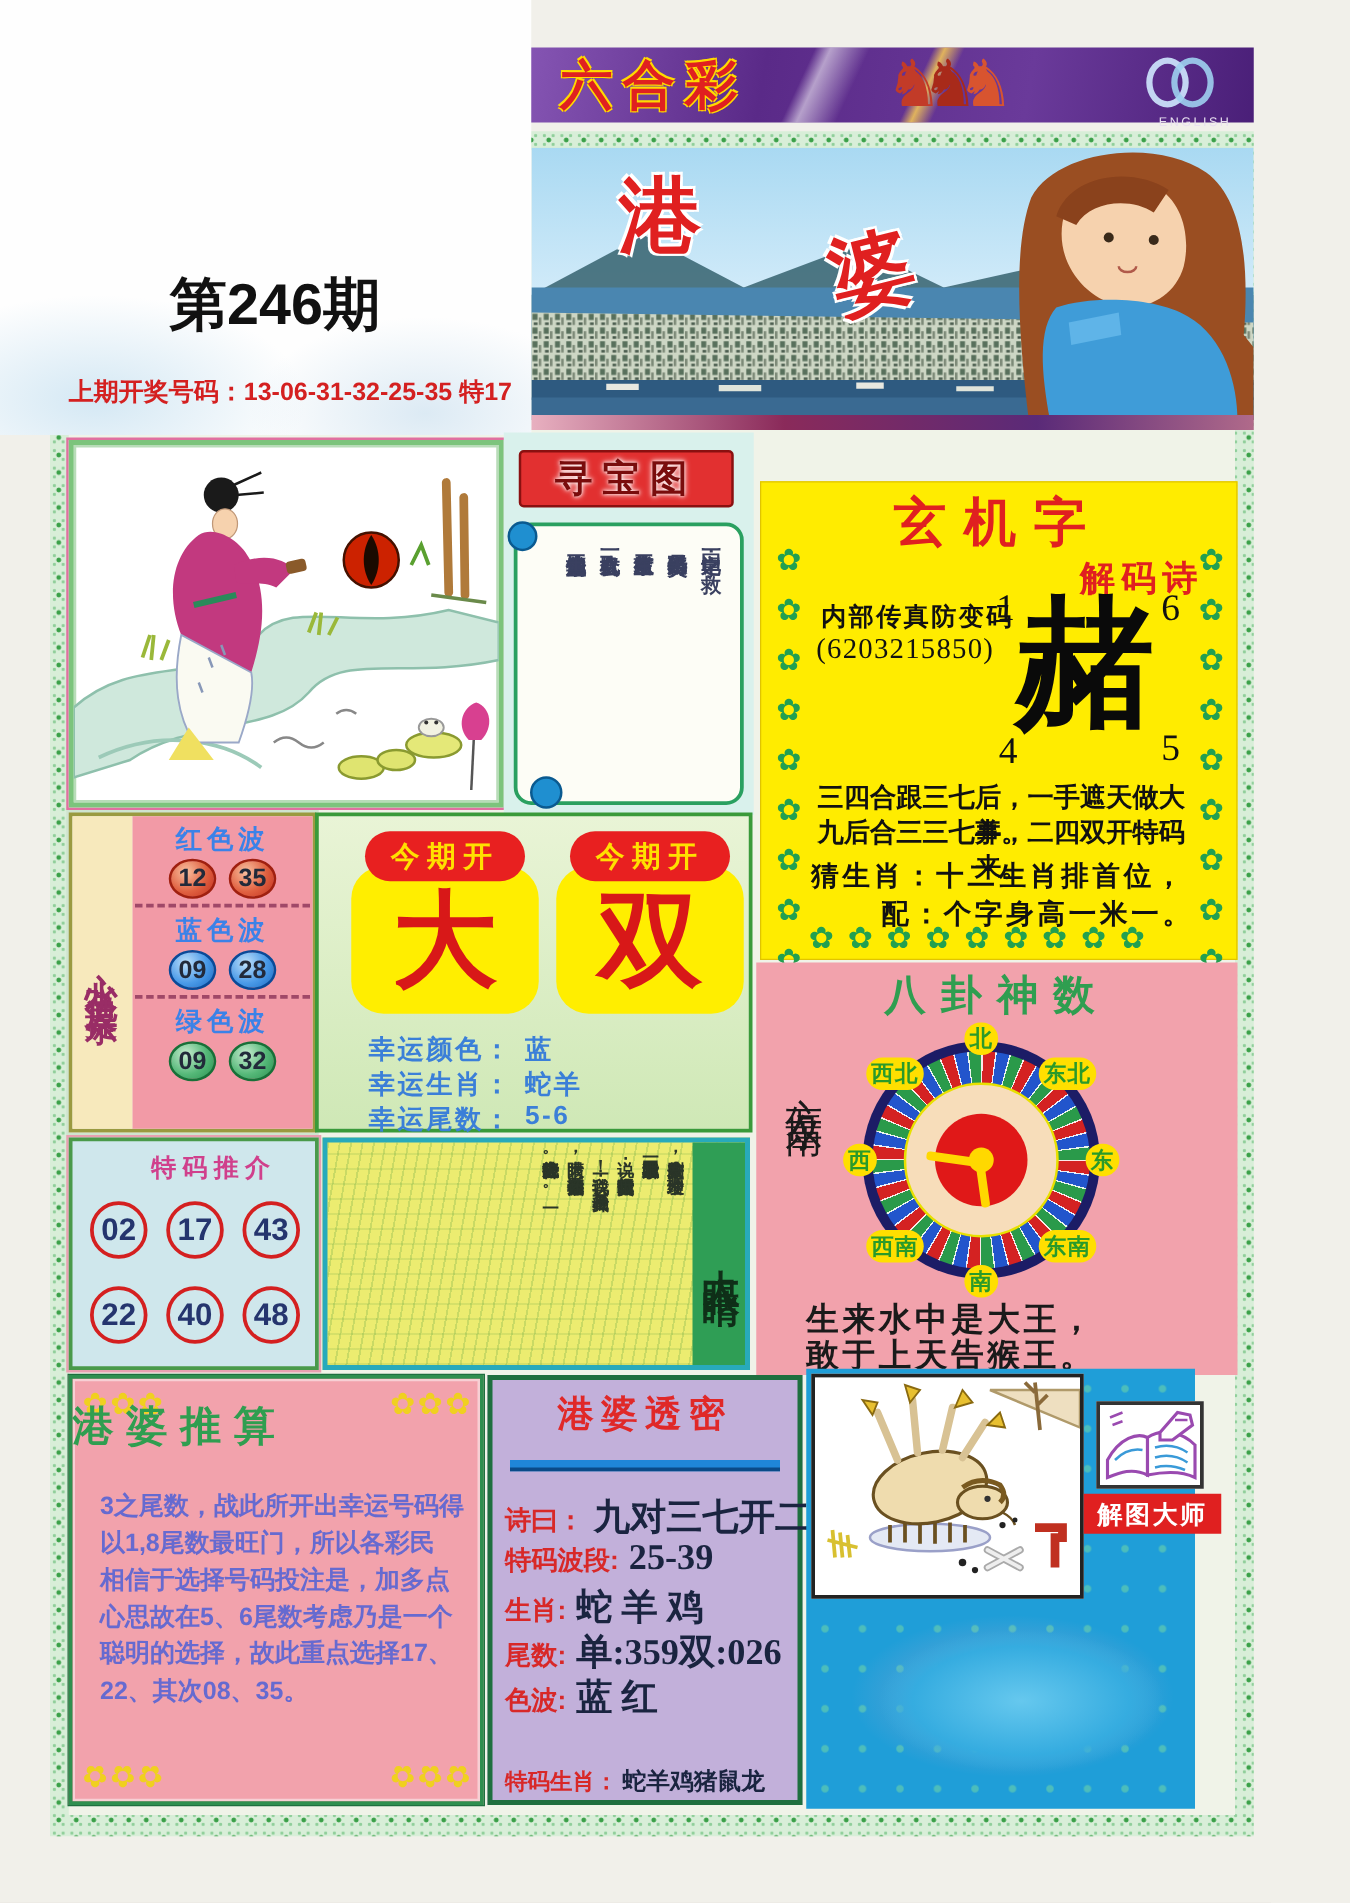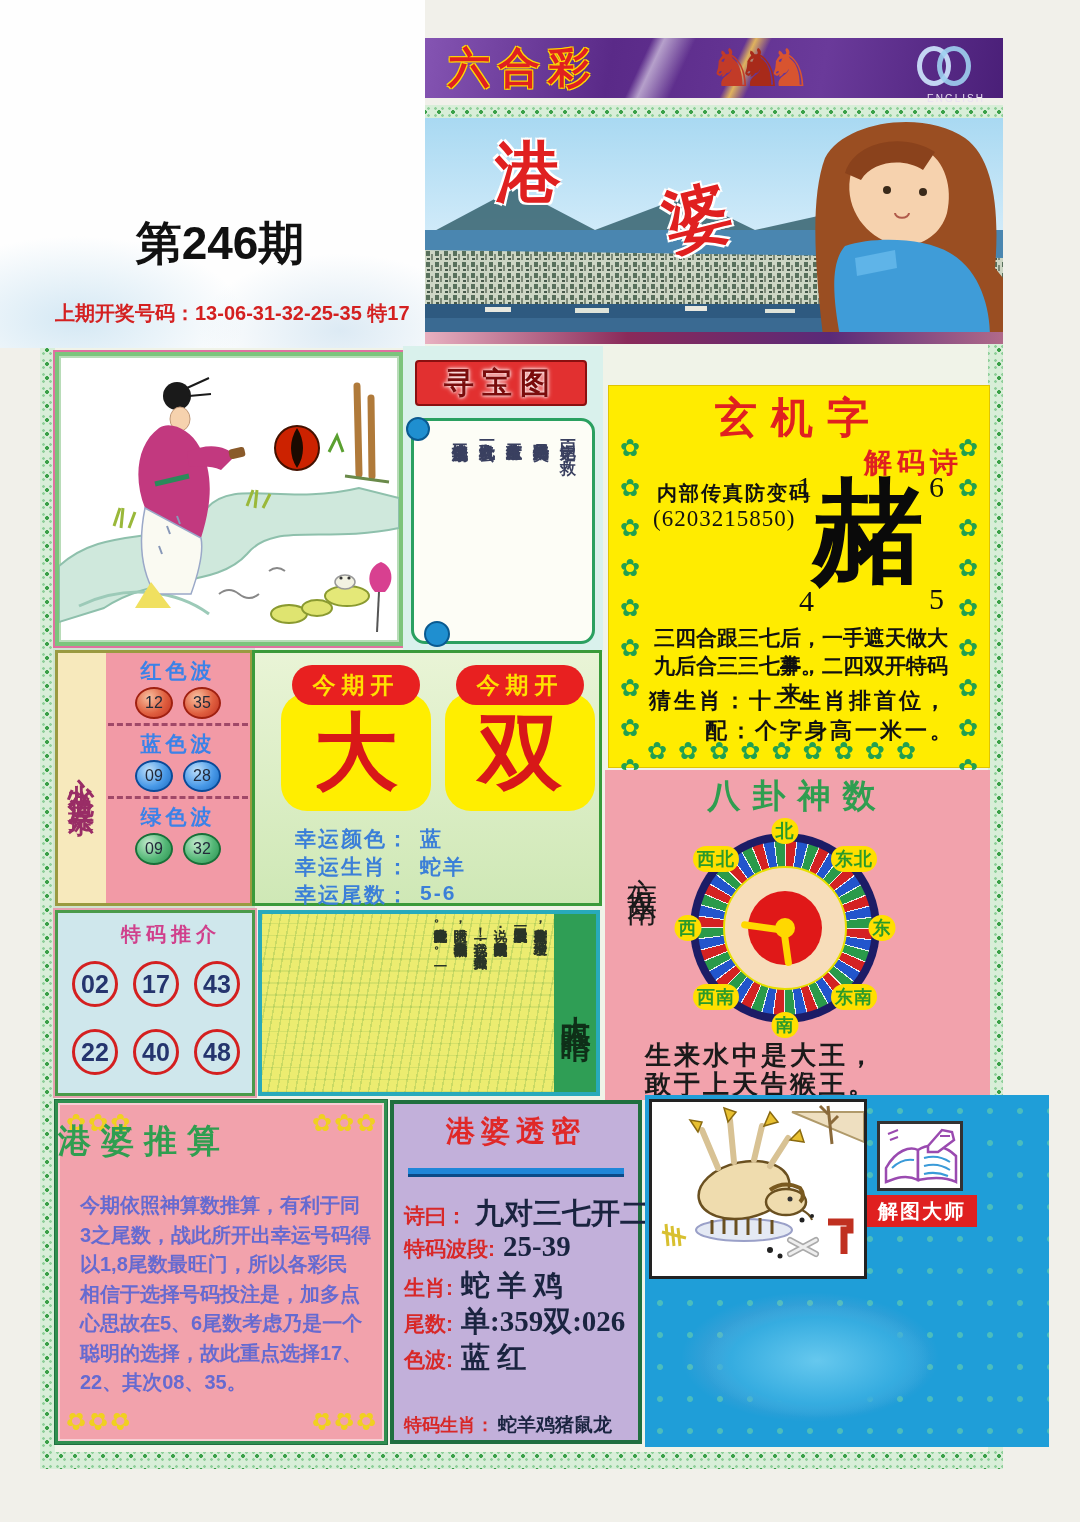--- a/index.html
+++ b/index.html
@@ -95,21 +95,21 @@
   
   .sewave { left:55px; top:650px; width:198px; height:256px; border:3px solid #9a9a40; display:flex;
     box-shadow:0 0 0 2px #cfe4cf; }
   .sw-strip { width:48px; background:#f7e9bc; display:flex; align-items:center; justify-content:center; }
   .sw-title { font-size:26px; font-weight:bold; color:#992d66; letter-spacing:7px; }
   .sw-main { flex:1; background:#f29aa6; padding-top:4px; }
   .sw-group { text-align:center; }
   .sw-label { font-size:21px; font-weight:bold; color:#3b82e8; letter-spacing:4px; }
   .sw-balls { display:flex; justify-content:center; gap:10px; margin-top:2px; }
   .ball { width:38px; height:32px; border-radius:50%; display:flex; align-items:center; justify-content:center;
-    font-size:16px; font-weight:normal; color:#222a3a; }
+    font-size:20px; font-weight:bold; color:#222a3a; }
   .ball.red   { background:radial-gradient(circle at 35% 30%, #f8c0a0, #e06040 55%, #c03020); border:2px solid #a02010; }
   .ball.blue  { background:radial-gradient(circle at 35% 30%, #bfe0fa, #4a9ae8 55%, #1a6ac0); border:2px solid #0a4a98; }
   .ball.green { background:radial-gradient(circle at 35% 30%, #c8ecd0, #55b878 55%, #2a9050); border:2px solid #187038; }
   .sw-div { border-top:3px dashed #a04868; margin:4px 2px; }
 
   
   .today { left:252px; top:650px; width:350px; height:256px; border:3px solid #3a9a3a;
     background:linear-gradient(#e9f4d6,#cfe8b6); }
   .ybox { position:absolute; top:40px; width:150px; height:118px; background:#ffee00; border-radius:26px;
     display:flex; align-items:center; justify-content:center; }
@@ -183,21 +183,21 @@
   .tm-title { position:absolute; left:0; top:8px; width:100%; text-align:center;
     font-size:29px; font-weight:bold; color:#e02828; letter-spacing:6px; }
   .tm-bar { position:absolute; left:14px; top:64px; width:216px; height:9px; background:#1f86d8;
     border-bottom:3px solid #0a4a88; }
   .tm-row { position:absolute; left:10px; width:236px; display:flex; align-items:baseline; white-space:nowrap; }
   .tm-label { font-size:21px; font-weight:bold; color:#d82828; }
   .tm-val { font-size:29px; font-weight:bold; color:#1a2440; margin-left:8px; }
   .tm-row.small .tm-label{font-size:18px;} .tm-row.small .tm-val{font-size:19px; margin-left:4px;}
 
   
-  .bluebox { left:645px; top:1095px; width:404px; height:352px; background:#1f9ed8;
+  .bluebox { left:645px; top:1095px; width:311px; height:352px; background:#1f9ed8;
     background-image:radial-gradient(circle, rgba(120,220,160,.5) 2.5px, transparent 3.5px);
     background-size:30px 32px; }
   .draw-box { position:absolute; left:4px; top:4px; width:218px; height:180px; background:#fff; border:3px solid #222; }
   .icon-box { position:absolute; left:232px; top:26px; width:86px; height:70px; background:#fff; border:3px solid #333; }
   .jietu-label { position:absolute; left:222px; top:100px; width:110px; height:32px; background:#e02020;
     display:flex; align-items:center; justify-content:center; font-size:20px; font-weight:bold; color:#fff; letter-spacing:2px; }
   .blob { position:absolute; left:0px; top:172px; width:344px; height:180px;
     background:radial-gradient(ellipse 46% 44% at 50% 52%, #66c8ee 0%, #35ace0 55%, rgba(53,172,224,0) 72%),
                radial-gradient(ellipse 50% 48% at 48% 50%, rgba(230,180,210,.5), transparent 75%); }
 </style>
@@ -444,21 +444,20 @@
     <div class="bg-verse bv2 serif">敢于上天告猴王。</div>
   </div>
 
   <div class="abs tuisuan">
     <div class="corner tl">✿✿✿</div>
     <div class="corner tr">✿✿✿</div>
     <div class="corner bl">✿✿✿</div>
     <div class="corner br">✿✿✿</div>
     <div class="ts-title">港婆推算</div>
     <div class="ts-body">
-      <div>今期依照神算数推算，有利于同</div>
       <div>3之尾数，战此所开出幸运号码得</div>
       <div>以1,8尾数最旺门，所以各彩民</div>
       <div>相信于选择号码投注是，加多点</div>
       <div>心思故在5、6尾数考虑乃是一个</div>
       <div>聪明的选择，故此重点选择17、</div>
       <div>22、其次08、35。</div>
     </div>
   </div>
 
   <div class="abs toumi">

